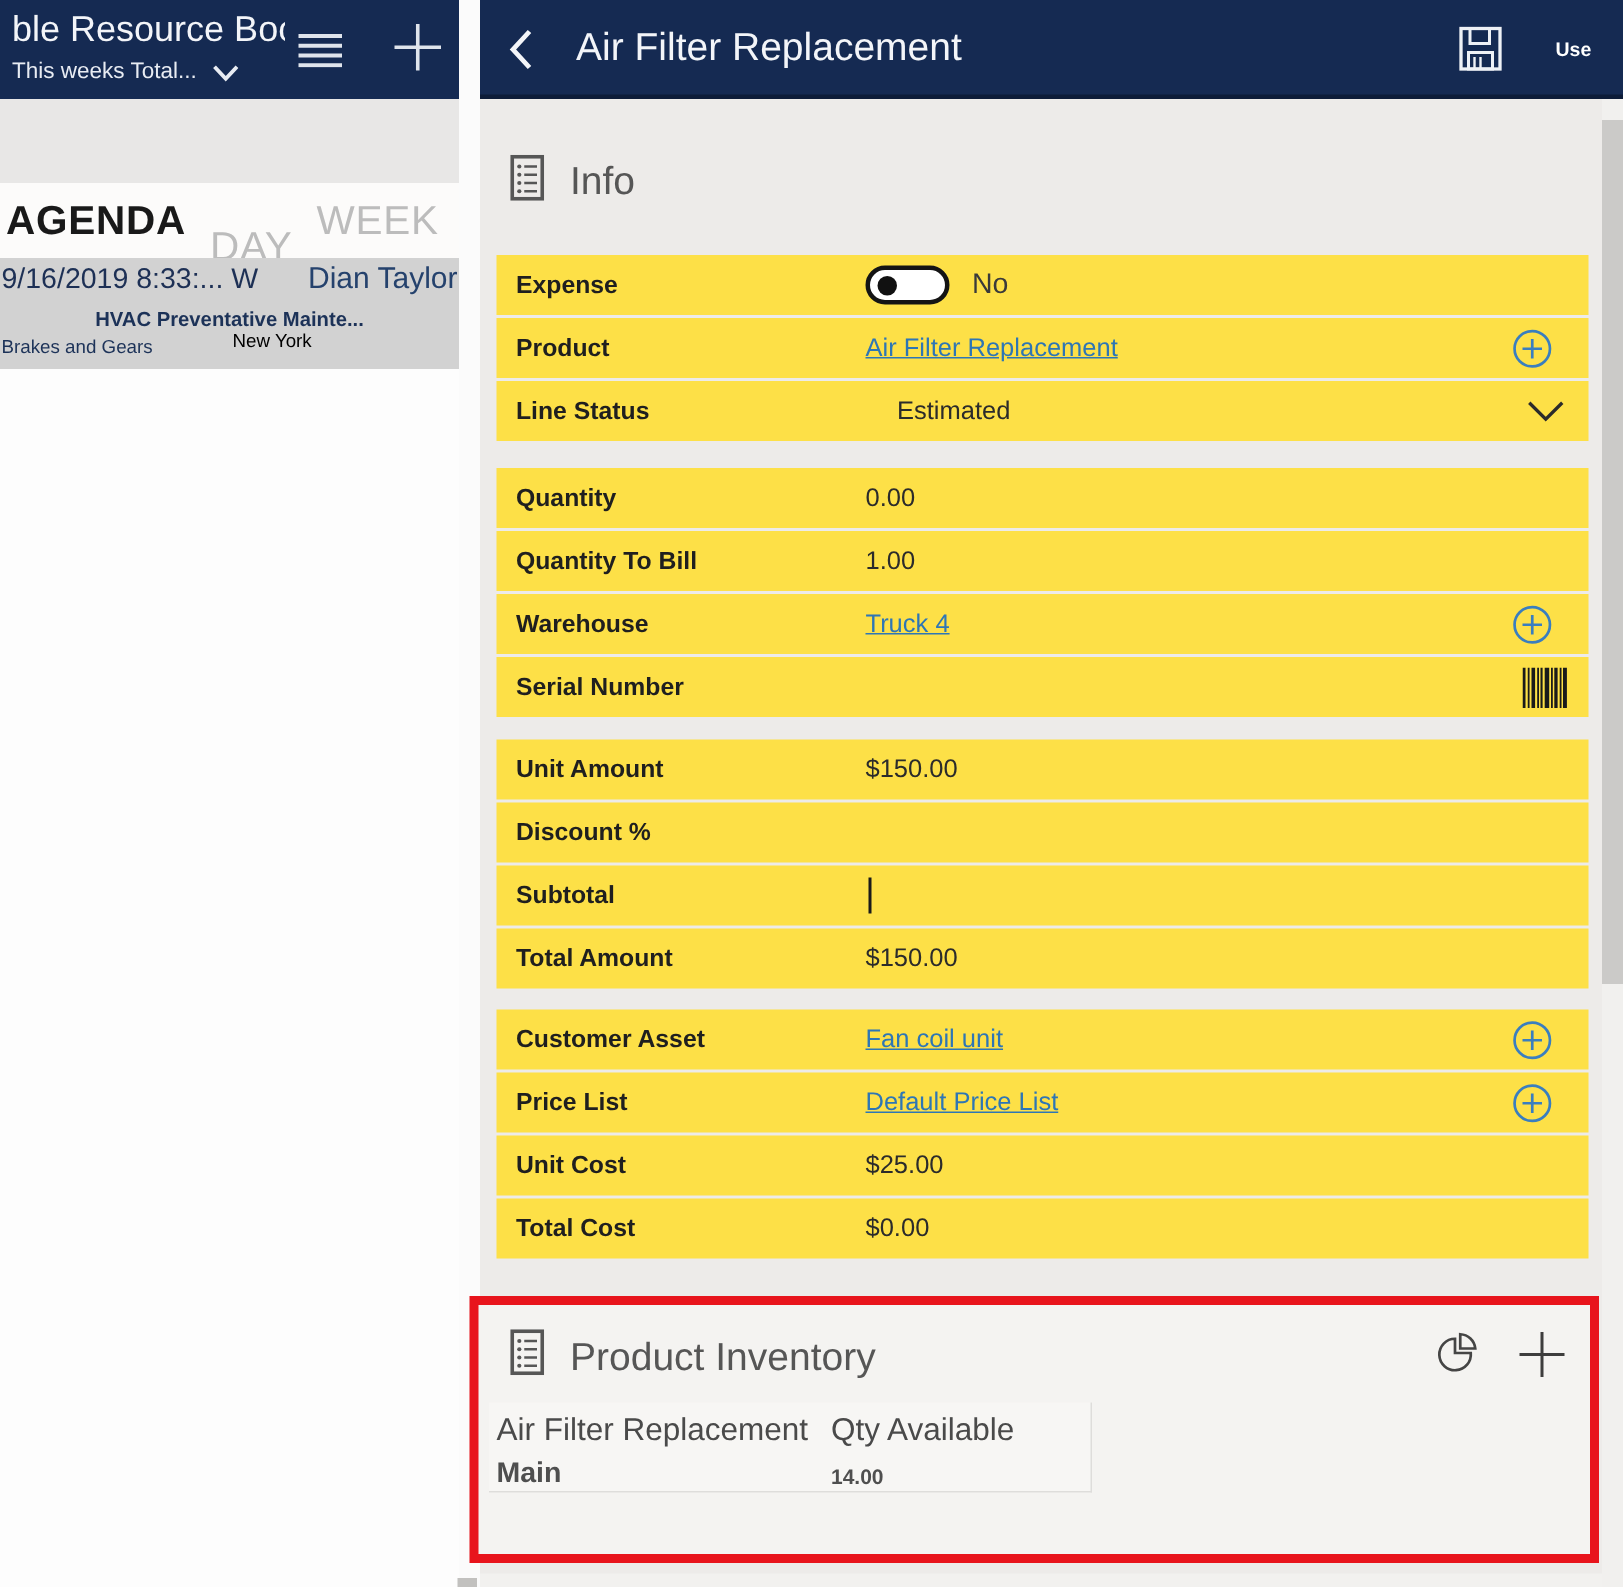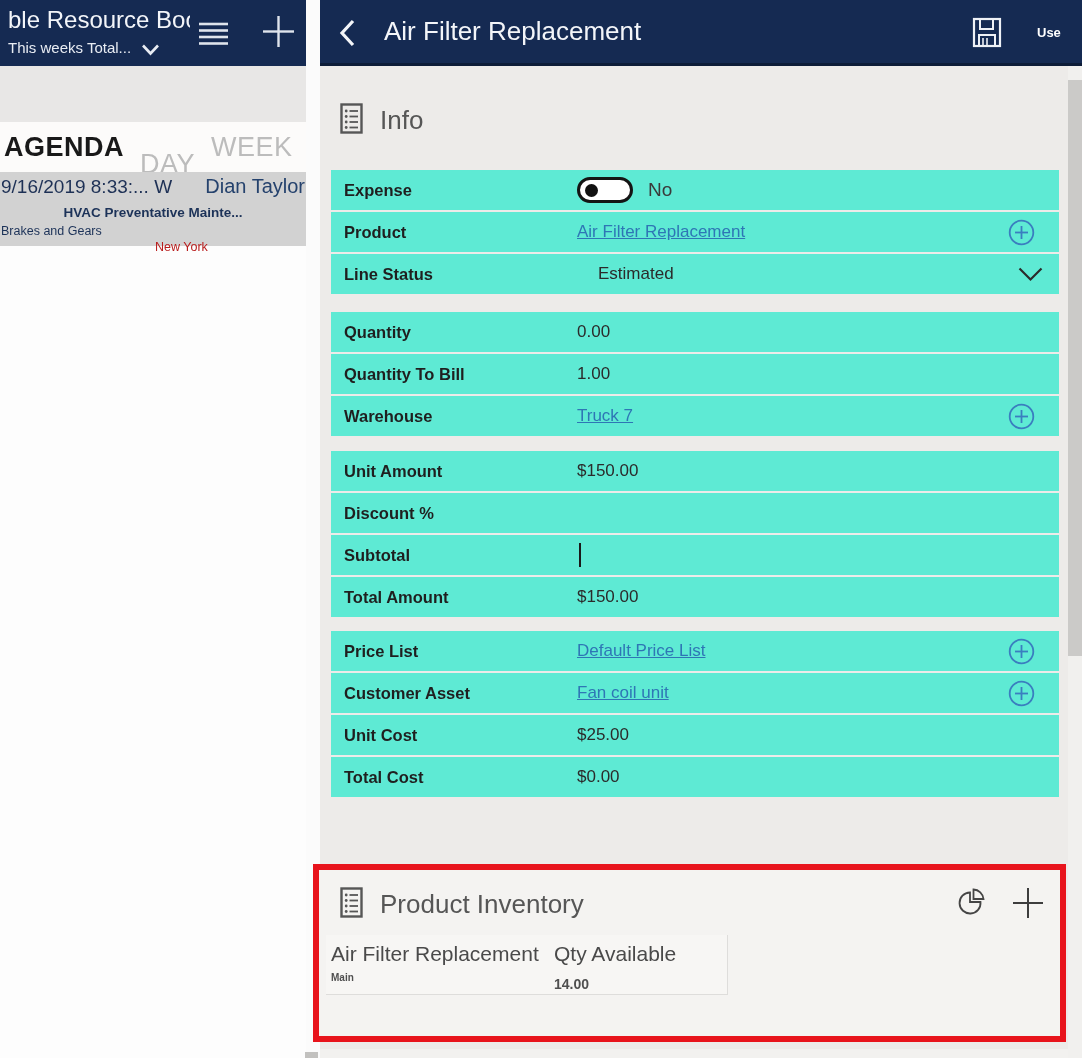--- a/index.html
+++ b/index.html
@@ -32,21 +32,21 @@
   #tab-agenda { margin-left:4px; color:#191919; font-weight:700; }
   #tab-day { margin-left:16px; color:#bcbcbc;margin-top:34px; }
   #tab-week { margin-left:16px; color:#bcbcbc;text-align:center; }
 
   #agenda-item { position:absolute; left:0; top:172px; width:306px; height:74px; background:#d2d2d2; }
   #agenda-start { position:absolute; left:1px; top:4px; font-size:19px; color:#1d3055; white-space:nowrap; }
   #agenda-resource { position:absolute; right:1px; top:3px; font-size:20px; color:#25426d; }
   #agenda-wo { position:absolute; left:0; top:33px; width:100%; text-align:center;
     font-size:13.5px; font-weight:700; color:#1c3258; }
   #agenda-account { position:absolute; left:1px; top:52px; font-size:12.5px; color:#1c3258; }
-  #agenda-city { position:absolute; left:155px; top:68px; font-size:12.5px; color:#b91c1c; }
+  #agenda-city { position:absolute; left:155px; top:48px; font-size:12.5px; color:#000000; }
 
   
   #gutter { position:absolute; left:306px; top:0; width:14px; height:1058px; background:#fbfbfb; }
 
   
   #detail-panel { position:absolute; left:320px; top:0; width:762px; height:1058px; background:#edebe9; }
   #detail-header { position:absolute; left:0; top:0; width:762px; height:66px; background:#152a52;
     border-bottom:3px solid #0d1c38; }
   #back-icon { position:absolute; left:19px; top:19px; }
   #detail-title { position:absolute; left:64px; top:16px; font-size:26px; color:#f3f5f9; font-weight:400; }
@@ -54,21 +54,21 @@
   #use-button { position:absolute; left:717px; top:25px; font-size:13px; font-weight:700; color:#fff; }
 
   #detail-content { position:absolute; left:11px; top:69px; width:728px; }
   .section-header { display:flex; align-items:center; }
   #info-header { margin-top:33px; height:37px; margin-bottom:31px; }
   .section-title { font-size:26px; color:#565656; margin-left:17px; }
   .form-icon { margin-left:9px; }
 
   .rows-group { display:flex; flex-direction:column; gap:2px; }
   .group-gap1 { margin-bottom:18px; } .group-gap2 { margin-bottom:15px; } .group-gap3 { margin-bottom:14px; }
-  .row { position:relative; height:40px; background:#5eead4; display:flex; align-items:center; }
+  .row { position:relative; height:40px; background:#fde047; display:flex; align-items:center; }
   .lbl { width:246px; padding-left:13px; font-size:16.5px; font-weight:700; color:#1f1f1f; flex:none; }
   .val { font-size:17px; color:#2b2b2b; }
   .val-indent { margin-left:21px; }
   .link { font-size:17px; color:#2e76b5; text-decoration:underline; }
   .add-btn { position:absolute; right:24px; top:7px; }
   .chevron-btn { position:absolute; right:16px; top:13px; }
   .barcode-btn { position:absolute; right:14px; top:7px; }
   #subtotal-caret { width:2px; height:24px; background:#1a1a1a; margin-left:2px; }
 
   .toggle { width:56px; height:26px; border:3px solid #141414; border-radius:14px; background:#fff;
@@ -80,21 +80,21 @@
   #inventory-section { position:absolute; left:313px; top:864px; width:753px; height:178px;
     border:6px solid #e8141c; background:#f4f3f1; }
   #inventory-header { position:absolute; left:0; top:14px; width:100%; height:40px; display:flex; align-items:center; }
   #inventory-header .form-icon { margin-left:21px; }
   #pie-chart-icon { position:absolute; right:74px; top:4px; }
   #inventory-add-icon { position:absolute; right:16px; top:3px; }
   #inventory-card { position:absolute; left:7px; top:65px; width:402px; height:60px; background:#f7f6f4;
     border-right:1px solid #dedddb; border-bottom:1px solid #dedddb; }
   #inv-product { position:absolute; left:5px; top:7px; font-size:21px; color:#4a4a4a; }
   #inv-qty-label { position:absolute; left:228px; top:7px; font-size:21px; color:#4a4a4a; }
-  #inv-warehouse { position:absolute; left:5px; top:37px; font-size:10px; font-weight:700; color:#4f4f4f; }
+  #inv-warehouse { position:absolute; left:5px; top:37px; font-size:19px; font-weight:700; color:#4f4f4f; }
   #inv-qty-value { position:absolute; left:228px; top:41px; font-size:14px; font-weight:700; color:#4f4f4f; }
 
   #bottom-sliver { position:absolute; left:320px; top:1049px; width:762px; height:9px; background:#f2f1ef; }
   #next-section-peek { position:absolute; left:305px; top:1052px; width:13px; height:6px; background:#c2c1bf; }
 
   
   #scrollbar-track { position:absolute; left:1068px; top:66px; width:14px; height:992px; background:#f1f0ee; }
   #scrollbar-thumb { position:absolute; left:0; top:14px; width:14px; height:576px; background:#cbcac8; }
 </style>
 </head>
@@ -224,29 +224,46 @@
       <div class="row">
         <span class="lbl">Quantity</span>
         <span class="val">0.00</span>
       </div>
       <div class="row">
         <span class="lbl">Quantity To Bill</span>
         <span class="val">1.00</span>
       </div>
       <div class="row">
         <span class="lbl">Warehouse</span>
-        <span class="link">Truck 7</span>
+        <span class="link">Truck 4</span>
         <span class="add-btn">
           <svg width="27" height="27" viewBox="0 0 27 27">
               <circle cx="13.5" cy="13.5" r="11.8" fill="none" stroke="#3a7ebf" stroke-width="1.8"></circle>
               <line x1="13.5" y1="7" x2="13.5" y2="20" stroke="#3a7ebf" stroke-width="1.8"></line>
               <line x1="7" y1="13.5" x2="20" y2="13.5" stroke="#3a7ebf" stroke-width="1.8"></line>
             </svg>
         </span>
       </div>
+      <div class="row">
+        <span class="lbl">Serial Number</span>
+        <span class="barcode-btn">
+          <svg width="30" height="27" viewBox="0 0 30 27">
+            <rect x="0" y="0" width="2" height="27" fill="#1a1a1a"></rect>
+              <rect x="3.5" y="0" width="1.2" height="27" fill="#1a1a1a"></rect>
+            <rect x="6" y="0" width="2.4" height="27" fill="#1a1a1a"></rect>
+              <rect x="9.8" y="0" width="1.2" height="27" fill="#1a1a1a"></rect>
+            <rect x="12" y="0" width="1.4" height="27" fill="#1a1a1a"></rect>
+              <rect x="14.8" y="0" width="3" height="27" fill="#1a1a1a"></rect>
+            <rect x="19" y="0" width="1.2" height="27" fill="#1a1a1a"></rect>
+              <rect x="21.2" y="0" width="2.2" height="27" fill="#1a1a1a"></rect>
+            <rect x="24.8" y="0" width="1.2" height="27" fill="#1a1a1a"></rect>
+              <rect x="27" y="0" width="2.6" height="27" fill="#1a1a1a"></rect>
+          </svg>
+        </span>
+      </div>
     </div>
 
     <div class="rows-group group-gap3">
       <div class="row">
         <span class="lbl">Unit Amount</span>
         <span class="val">$150.00</span>
       </div>
       <div class="row">
         <span class="lbl">Discount %</span>
         <span class="val"></span>
@@ -256,33 +273,33 @@
         <span id="subtotal-caret"></span>
       </div>
       <div class="row">
         <span class="lbl">Total Amount</span>
         <span class="val">$150.00</span>
       </div>
     </div>
 
     <div class="rows-group">
       <div class="row">
-        <span class="lbl">Price List</span>
-        <span class="link">Default Price List</span>
+        <span class="lbl">Customer Asset</span>
+        <span class="link">Fan coil unit</span>
         <span class="add-btn">
           <svg width="27" height="27" viewBox="0 0 27 27">
               <circle cx="13.5" cy="13.5" r="11.8" fill="none" stroke="#3a7ebf" stroke-width="1.8"></circle>
               <line x1="13.5" y1="7" x2="13.5" y2="20" stroke="#3a7ebf" stroke-width="1.8"></line>
               <line x1="7" y1="13.5" x2="20" y2="13.5" stroke="#3a7ebf" stroke-width="1.8"></line>
             </svg>
         </span>
       </div>
       <div class="row">
-        <span class="lbl">Customer Asset</span>
-        <span class="link">Fan coil unit</span>
+        <span class="lbl">Price List</span>
+        <span class="link">Default Price List</span>
         <span class="add-btn">
           <svg width="27" height="27" viewBox="0 0 27 27">
               <circle cx="13.5" cy="13.5" r="11.8" fill="none" stroke="#3a7ebf" stroke-width="1.8"></circle>
               <line x1="13.5" y1="7" x2="13.5" y2="20" stroke="#3a7ebf" stroke-width="1.8"></line>
               <line x1="7" y1="13.5" x2="20" y2="13.5" stroke="#3a7ebf" stroke-width="1.8"></line>
             </svg>
         </span>
       </div>
       <div class="row">
         <span class="lbl">Unit Cost</span>

